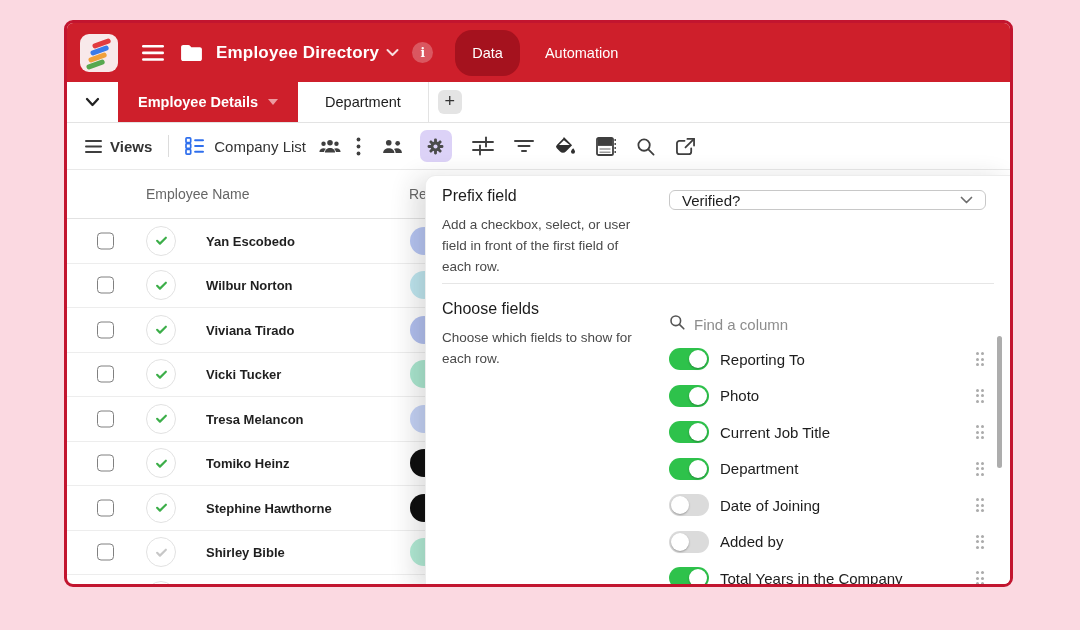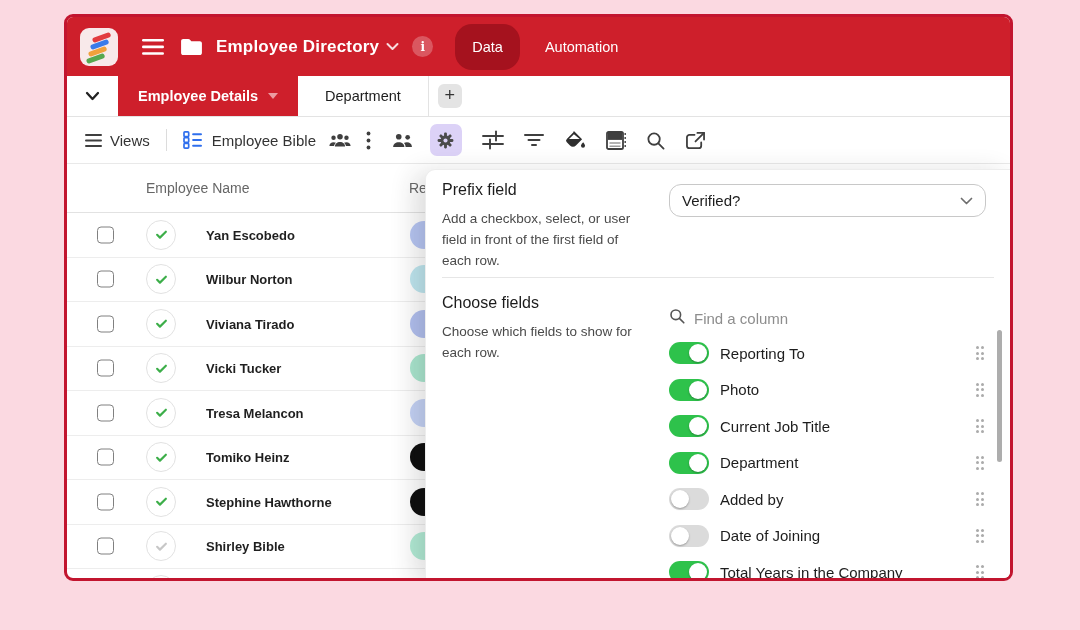--- a/index.html
+++ b/index.html
@@ -4,21 +4,21 @@
 <style>
   :root{
     --brand-red:#CE1F2B; --brand-red-dark:#A5121E; --toggle-on:#2EC24B;
     --check-green:#3CAE49; --accent-blue:#2F6FED; --gear-highlight:#DCD2F7;
     --page-background:#FBD9E1;
   }
   *{box-sizing:border-box;margin:0;padding:0;}
   html,body{width:1080px;height:630px;overflow:hidden;}
   body{font-family:"Liberation Sans","DejaVu Sans",sans-serif;background:var(--page-background,#FBD9E1);position:relative;}
 
-  .window{position:absolute;left:64px;top:14px;width:949px;height:567px;background:#fff;
+  .window{position:absolute;left:64px;top:20px;width:949px;height:567px;background:#fff;
     border:3px solid #C2152F;border-radius:9px;overflow:hidden;}
 
   
   .app-header{height:59px;background:var(--brand-red,#CE1F2B);display:flex;align-items:center;padding:0 13px;}
   .logo{width:38px;height:38px;border-radius:9px;background:#F8E9EA;position:relative;overflow:hidden;flex:0 0 auto;}
   .logo i{position:absolute;height:4.5px;width:19px;border-radius:2.5px;transform:rotate(-20deg);}
   .logo i:nth-child(1){background:#E23B3F;left:12px;top:7px;}
   .logo i:nth-child(2){background:#3A7BEA;left:10px;top:14px;}
   .logo i:nth-child(3){background:#F0A13C;left:8px;top:21px;}
   .logo i:nth-child(4){background:#57A84F;left:6px;top:28px;}
@@ -38,21 +38,21 @@
   .tab-collapse{width:51px;display:flex;align-items:center;justify-content:center;color:#222;}
   .sheet-tab{display:flex;align-items:center;font-size:14.5px;padding:0 20px;}
   .sheet-tab.active{background:var(--brand-red,#CE1F2B);color:#ffffff;font-weight:700;gap:10px;}
   .tab-caret{width:0;height:0;border-left:5px solid transparent;border-right:5px solid transparent;border-top:6px solid #EC9BA0;}
   .sheet-tab.plain{color:#1d1d1d;padding:0 27px;border-right:1px solid #E3E3E3;}
   .add-tab{width:24px;height:24px;border-radius:6px;background:#E4E4E4;color:#333;font-size:18px;line-height:22px;
     text-align:center;align-self:center;margin-left:9px;}
 
   
   .toolbar{height:47px;display:flex;align-items:center;padding:0 18px;border-bottom:1px solid #E9E9E9;color:#3d3d3d;}
-  .tb-group{display:flex;align-items:center;gap:8px;}
+  .tb-group{display:flex;align-items:center;gap:8px;font-weight:bold;}
   .tb-label{font-size:15px;color:#333;}
   .tb-divider{width:1px;height:22px;background:#DCDCDC;margin:0 16px;}
   .tb-icon{display:flex;align-items:center;justify-content:center;margin-left:20px;color:#3f3f3f;}
   .tb-icon.first{margin-left:16px;}
   .gear-box{width:32px;height:32px;border-radius:7px;background:var(--gear-highlight,#DCD2F7);display:flex;align-items:center;justify-content:center;margin-left:16px;}
 
   
   .main{position:relative;height:414px;}
   .table-head{height:49px;position:relative;border-bottom:1px solid #E2E2E2;}
   .col-label{position:absolute;top:50%;transform:translateY(-50%);font-size:14px;color:#666;white-space:nowrap;}
@@ -68,21 +68,21 @@
   .t-row.partial{height:10px;border-bottom:none;}
   .t-row.partial .check-circle{top:6px;transform:none;}
 
   
   .panel{position:absolute;left:358px;top:5px;right:0;bottom:0;background:#fff;z-index:5;
     border-radius:10px 0 0 0;border:1px solid #EDEDED;border-right:none;border-bottom:none;
     box-shadow:-10px 4px 26px rgba(40,40,40,.16);}
   .p-title{position:absolute;left:16px;font-size:16px;color:#1c1c1c;}
   .p-desc{position:absolute;left:16px;width:208px;font-size:13.5px;line-height:1.55;color:#4a4a4a;}
   .prefix-title{top:11px;} .prefix-desc{top:39px;}
-  .dropdown{position:absolute;left:243px;top:14px;width:317px;height:33px;border:1px solid #C8C8C8;border-radius:12px;
+  .dropdown{position:absolute;left:243px;top:14px;width:317px;height:20px;border:1px solid #C8C8C8;border-radius:6px;
     display:flex;align-items:center;padding:8px 12px;font-size:15px;color:#1d1d1d;background:#fff;}
   .dropdown .dd-caret{margin-left:auto;color:#6e6e6e;display:flex;}
   .p-divider{position:absolute;left:16px;right:16px;top:107px;height:1px;background:#E6E6E6;}
   .vf-title{top:124px;} .vf-desc{top:152px;}
   .search-row{position:absolute;left:243px;top:133px;height:30px;display:flex;align-items:center;gap:9px;color:#555;}
   .search-input{border:none;outline:none;font-size:15px;color:#333;width:220px;font-family:inherit;background:transparent;}
   .search-input::placeholder{color:#8d8d8d;}
   .fields{position:absolute;left:243px;top:165px;right:10px;}
   .field-row{height:36.5px;display:flex;align-items:center;}
   .toggle{width:40px;height:22px;border-radius:11px;background:#DBDBDB;position:relative;flex:0 0 auto;}
@@ -167,21 +167,21 @@
             <rect x="1" y="13.8" width="5.2" height="5.2" rx="1"></rect>
             <rect x="1" y="7.4" width="5.2" height="5.2" rx="1"></rect>
           </g>
           <g fill="currentColor">
             <rect x="10" y="2.4" width="11" height="2.4" rx="1.2"></rect>
             <rect x="10" y="8.8" width="11" height="2.4" rx="1.2"></rect>
             <rect x="10" y="15.2" width="11" height="2.4" rx="1.2"></rect>
           </g>
         </svg>
     </span>
-    <span class="tb-label" style="margin-left:9px">Employee Bible</span>
+    <span class="tb-label" style="margin-left:9px">Company List</span>
     <span class="tb-icon" style="margin-left:12px">
       <svg width="24" height="15" viewBox="0 0 26 16">
           <g fill="#3f3f3f">
             <circle cx="6" cy="5" r="2.4"></circle>
             <circle cx="20" cy="5" r="2.4"></circle>
             <circle cx="13" cy="4" r="3"></circle>
             <path d="M1.5 14c0-2.6 2-4.2 4.5-4.2 1 0 1.9.25 2.6.7A6.5 6.5 0 0 0 6.5 14h-5z"></path>
             <path d="M24.5 14c0-2.6-2-4.2-4.5-4.2-1 0-1.9.25-2.6.7a6.5 6.5 0 0 1 2.1 3.5h5z"></path>
             <path d="M7.5 14.5c0-3 2.4-5 5.5-5s5.5 2 5.5 5h-11z"></path>
           </g>
@@ -452,36 +452,36 @@
               <b></b>
               <b></b>
               <b></b>
             </span>
   </div>
 
   <div class="field-row">
     <span class="toggle">
               <span class="knob"></span>
             </span>
+    <span class="field-label">Date of Joining</span>
+    <span class="drag-handle">
+              <b></b>
+              <b></b>
+              <b></b>
+              <b></b>
+              <b></b>
+              <b></b>
+            </span>
+  </div>
+
+  <div class="field-row">
+    <span class="toggle">
+              <span class="knob"></span>
+            </span>
     <span class="field-label">Added by</span>
-    <span class="drag-handle">
-              <b></b>
-              <b></b>
-              <b></b>
-              <b></b>
-              <b></b>
-              <b></b>
-            </span>
-  </div>
-
-  <div class="field-row">
-    <span class="toggle">
-              <span class="knob"></span>
-            </span>
-    <span class="field-label">Date of Joining</span>
     <span class="drag-handle">
               <b></b>
               <b></b>
               <b></b>
               <b></b>
               <b></b>
               <b></b>
             </span>
   </div>
 

